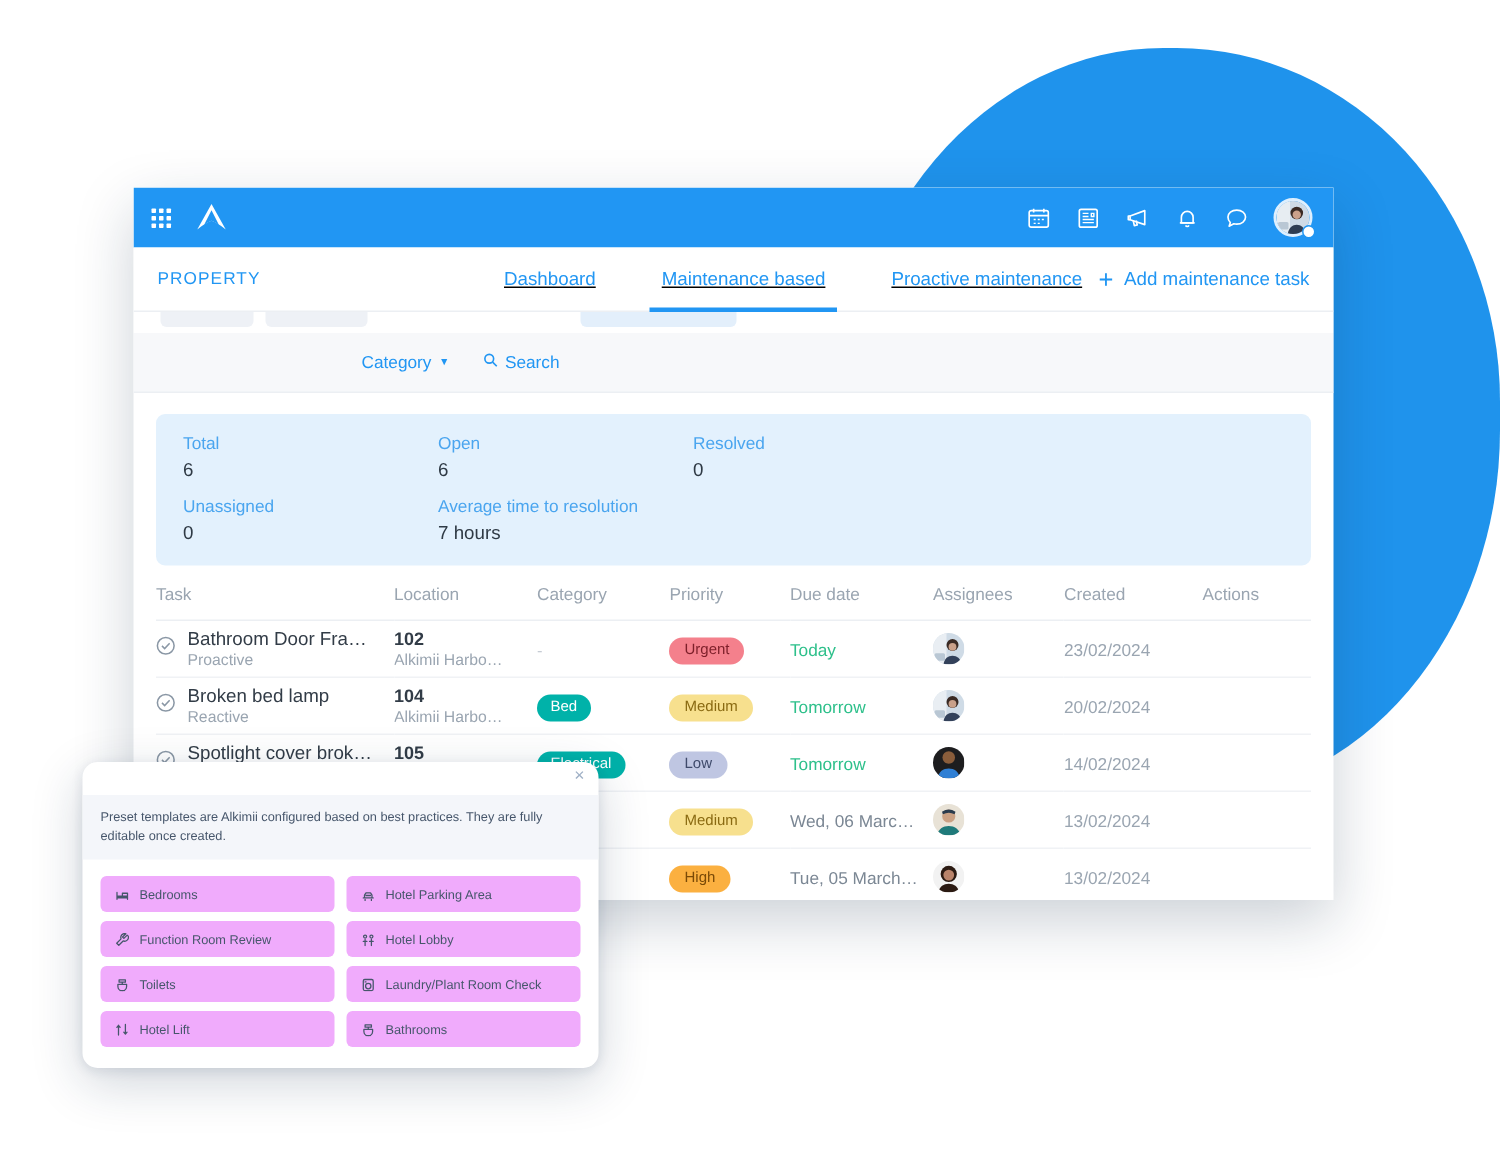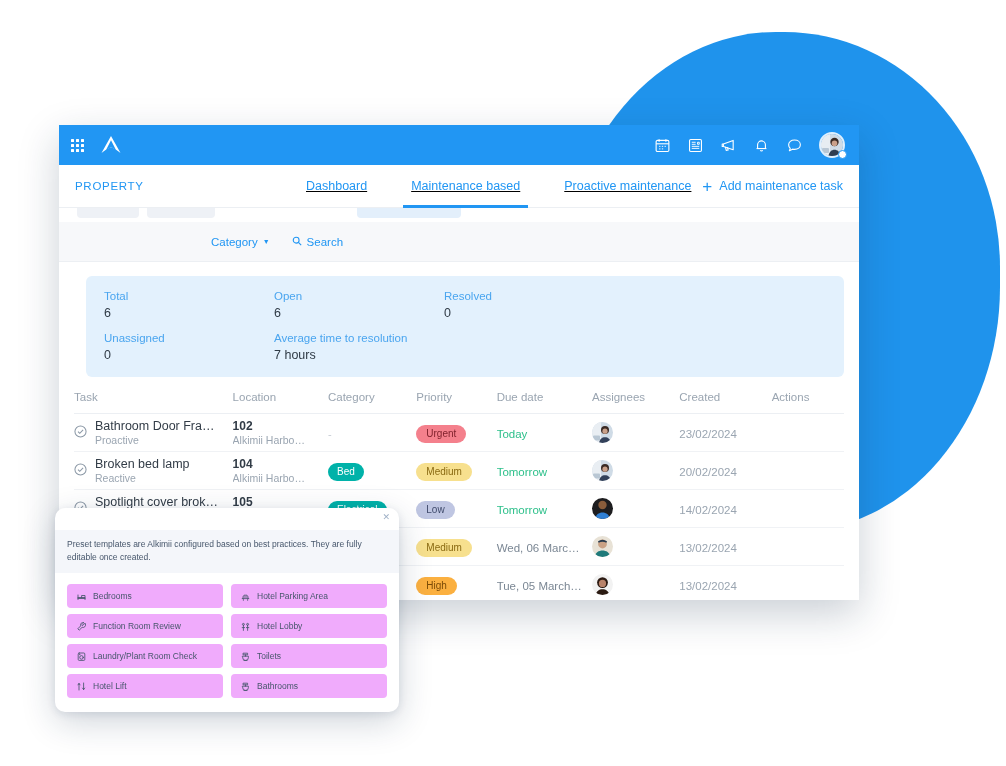--- a/index.html
+++ b/index.html
@@ -11,21 +11,21 @@
   }
   
   #blob{
     position:absolute;left:560px;top:32px;width:440px;height:500px;
     background:#1f93ec;
     border-radius:50% 50% 48% 52% / 52% 48% 50% 50%;
     z-index:0;
   }
   
   #window{
-    position:absolute;left:59px;top:125px;width:800px;height:475px;
+    position:absolute;left:89px;top:125px;width:800px;height:475px;
     background:#ffffff;z-index:2;overflow:hidden;
     box-shadow:0 14px 38px rgba(16,40,70,.22);
   }
   
   .topbar{
     height:40px;background:#2196f3;display:flex;align-items:center;
     padding:0 14px 0 12px;box-sizing:border-box;
   }
   .grid-icon{display:grid;grid-template-columns:repeat(3,3px);grid-gap:2px;cursor:pointer;}
   .grid-icon i{width:3px;height:3px;background:#fff;display:block;border-radius:.5px;}
@@ -77,21 +77,21 @@
   
   .filterbar{
     height:40px;background:#f7f8fa;display:flex;align-items:center;
     padding-left:152px;gap:22px;border-bottom:1px solid #eceff3;box-sizing:border-box;
   }
   .filt{
     font-size:11.5px;color:#2196f3;display:flex;align-items:center;gap:5px;cursor:pointer;
   }
   .caret{font-size:7px;line-height:1;}
   
-  .statswrap{padding:14px 15px 0 15px;margin-left:12px;}
+  .statswrap{padding:14px 15px 0 15px;}
   .stats{
     background:#e3f1fd;border-radius:6px;padding:14px 18px 15px 18px;
   }
   .statrow{display:flex;}
   .statrow + .statrow{margin-top:12px;}
   .stat{font-size:11.5px;}
   .stat .lab{color:#4aa5ef;margin-bottom:4px;}
   .stat .val{color:#2f3a45;font-size:12.5px;}
   .s1{width:170px;} .s2{width:170px;} .s3{width:170px;} .s4{width:170px;}
   
@@ -510,45 +510,45 @@
         <span class="pi">
           <svg class="pi" viewBox="0 0 9 9" fill="none" stroke="#46566b" stroke-width=".85" stroke-linejoin="round" stroke-linecap="round">
             <path d="M2.4 3.4a1 1 0 1 0 0-2 1 1 0 0 0 0 2zM6.6 3.4a1 1 0 1 0 0-2 1 1 0 0 0 0 2zM2.4 4.2v4.2M6.6 4.2v4.2M1.2 5.6h2.4M5.4 5.6h2.4"></path>
           </svg>
         </span>
         <span>Hotel Lobby</span>
       </div>
       <div class="pop-item">
         <span class="pi">
           <svg class="pi" viewBox="0 0 9 9" fill="none" stroke="#46566b" stroke-width=".85" stroke-linejoin="round" stroke-linecap="round">
+            <path d="M2.4 1.2h4.2v1.6H2.4zM4.5 2.8v1.4M1.6 4.2h5.8v1.4a2.9 2.9 0 0 1-5.8 0zM3 8.4h3"></path>
+          </svg>
+        </span>
+        <span>Toilets</span>
+      </div>
+      <div class="pop-item">
+        <span class="pi">
+          <svg class="pi" viewBox="0 0 9 9" fill="none" stroke="#46566b" stroke-width=".85" stroke-linejoin="round" stroke-linecap="round">
             <rect x="1.2" y="1" width="6.6" height="7.4" rx="1"></rect>
             <circle cx="4.5" cy="5.4" r="1.8"></circle>
             <path d="M2.4 2.6h.6"></path>
           </svg>
         </span>
         <span>Laundry/Plant Room Check</span>
       </div>
       <div class="pop-item">
         <span class="pi">
           <svg class="pi" viewBox="0 0 9 9" fill="none" stroke="#46566b" stroke-width=".85" stroke-linejoin="round" stroke-linecap="round">
+            <path d="M2 8V1.6M2 1.6 .9 2.9M2 1.6 3.1 2.9M6.6 1v6.4M6.6 7.4 5.5 6.1M6.6 7.4 7.7 6.1"></path>
+          </svg>
+        </span>
+        <span>Hotel Lift</span>
+      </div>
+      <div class="pop-item">
+        <span class="pi">
+          <svg class="pi" viewBox="0 0 9 9" fill="none" stroke="#46566b" stroke-width=".85" stroke-linejoin="round" stroke-linecap="round">
             <path d="M2.4 1.2h4.2v1.6H2.4zM4.5 2.8v1.4M1.6 4.2h5.8v1.4a2.9 2.9 0 0 1-5.8 0zM3 8.4h3"></path>
           </svg>
         </span>
-        <span>Toilets</span>
-      </div>
-      <div class="pop-item">
-        <span class="pi">
-          <svg class="pi" viewBox="0 0 9 9" fill="none" stroke="#46566b" stroke-width=".85" stroke-linejoin="round" stroke-linecap="round">
-            <path d="M2 8V1.6M2 1.6 .9 2.9M2 1.6 3.1 2.9M6.6 1v6.4M6.6 7.4 5.5 6.1M6.6 7.4 7.7 6.1"></path>
-          </svg>
-        </span>
-        <span>Hotel Lift</span>
-      </div>
-      <div class="pop-item">
-        <span class="pi">
-          <svg class="pi" viewBox="0 0 9 9" fill="none" stroke="#46566b" stroke-width=".85" stroke-linejoin="round" stroke-linecap="round">
-            <path d="M2.4 1.2h4.2v1.6H2.4zM4.5 2.8v1.4M1.6 4.2h5.8v1.4a2.9 2.9 0 0 1-5.8 0zM3 8.4h3"></path>
-          </svg>
-        </span>
         <span>Bathrooms</span>
       </div>
     </div>
 </div>
 
 </body></html>

